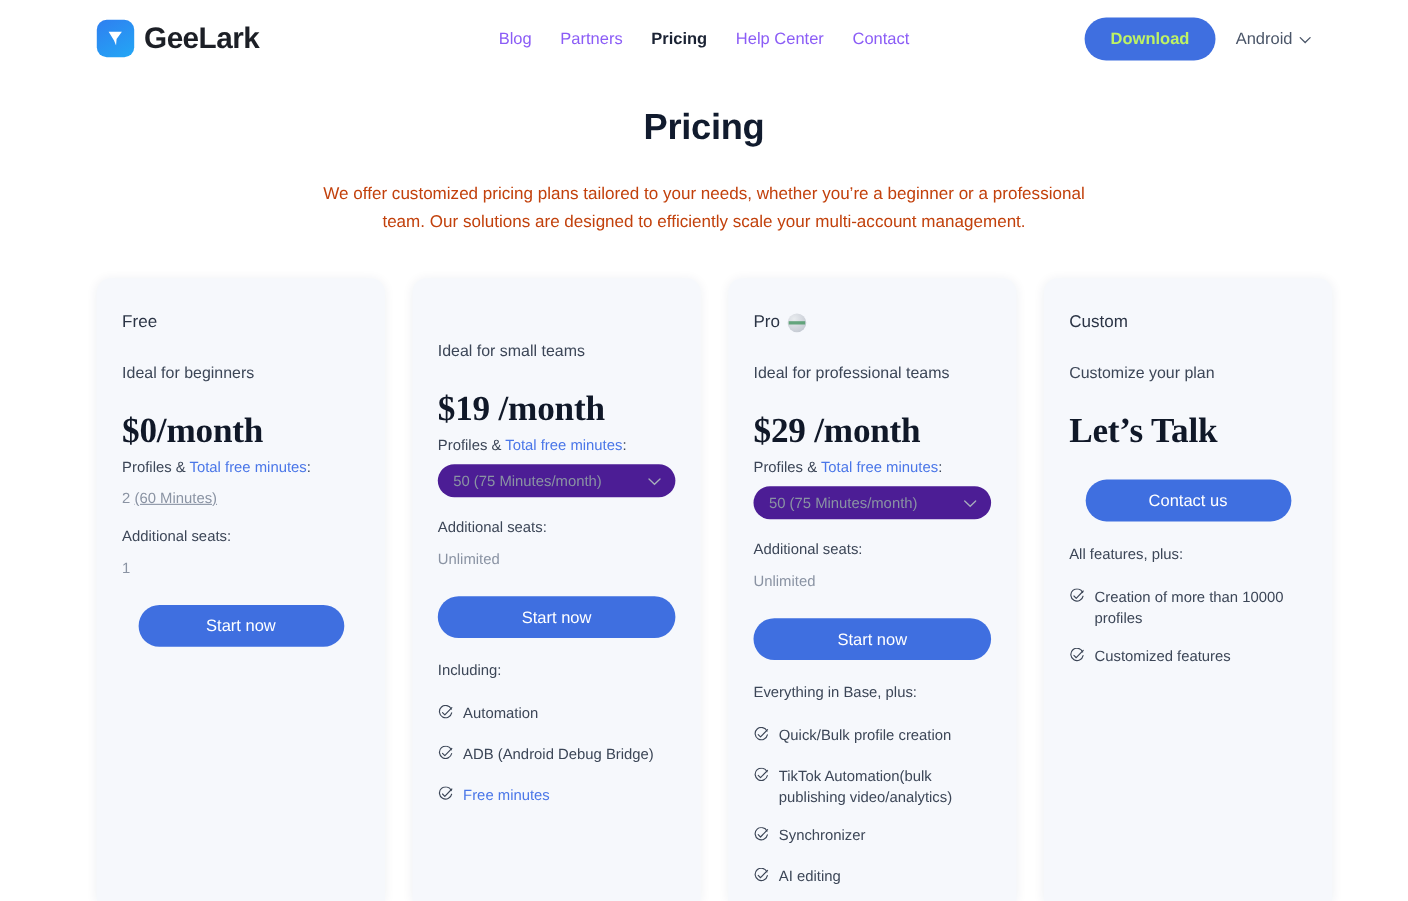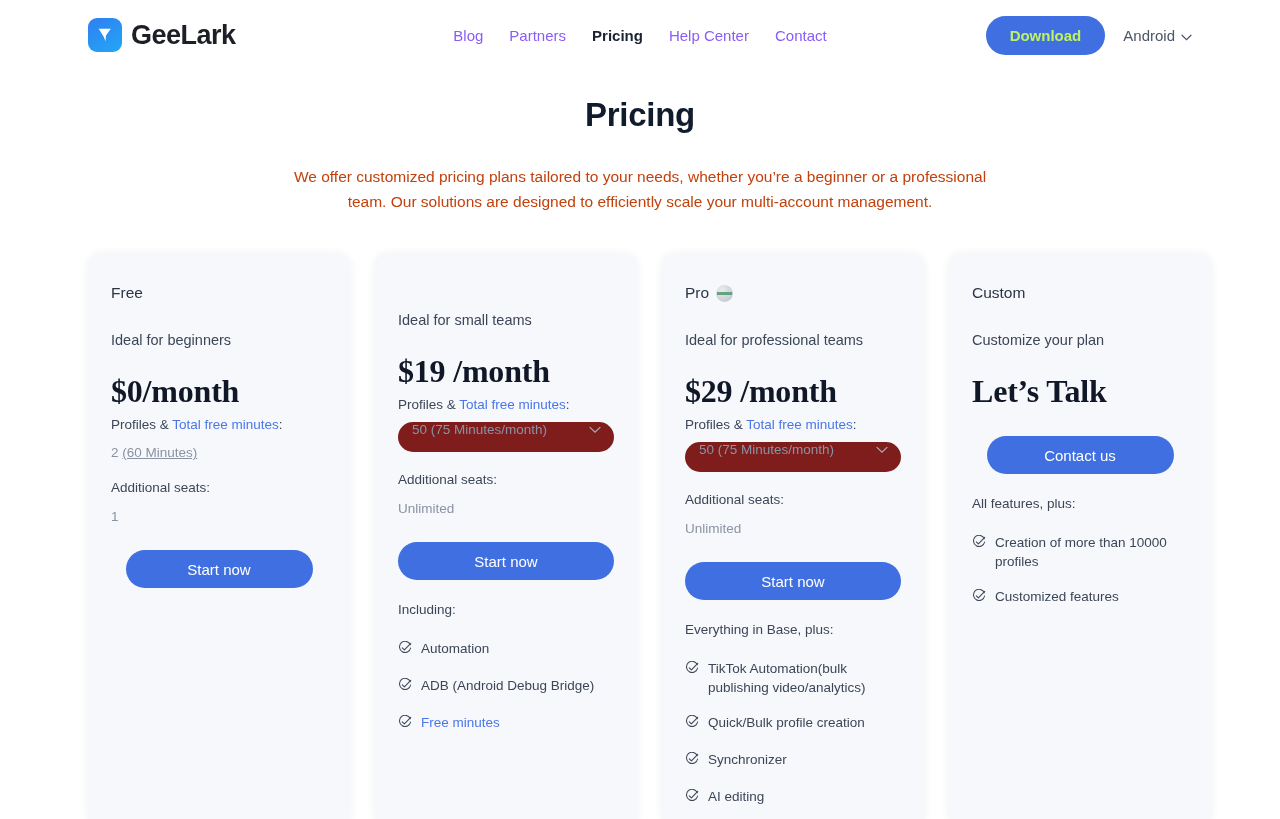--- a/index.html
+++ b/index.html
@@ -110,22 +110,22 @@
     margin-top: 8px; font-size: 13.5px; color: #3c4657;
   }
   .link { color: #4a76e8; text-decoration: none; cursor: pointer; }
   .value-plain {
     margin-top: 13px; font-size: 13.5px; color: #8a93a3;
   }
   .value-plain u { text-decoration: underline; }
   .select {
     margin-top: 10px;
     height: 30px; width: 216px;
-    background: #7f1d1d; border-radius: 15px;
-    display: flex; align-items: flex-start; justify-content: space-between;
+    background: #4c1d95; border-radius: 15px;
+    display: flex; align-items: center; justify-content: space-between;
     padding: 0 13px 0 14px;
     font-size: 13.5px; color: #8a93a3; cursor: pointer;
   }
   .select svg { flex: none; }
   .seats-label { margin-top: 20px; font-size: 13.5px; color: #3c4657; }
   .seats-value { margin-top: 14px; font-size: 13.5px; color: #8a93a3; }
 
   .btn-start {
     display: block; border: none; cursor: pointer;
     background: #3f6fe0; color: #fff;
@@ -261,28 +261,28 @@
         <div class="seats-label">Additional seats:</div>
         <div class="seats-value">Unlimited</div>
         <button class="btn-start">Start now</button>
         <div class="incl-title">Everything in Base, plus:</div>
         <div class="feat-list">
           <div class="feat">
             <span class="ck"><svg width="14" height="14" viewBox="0 0 16 16">
                 <path d="M14 4.2 A6.4 6.4 0 1 0 14.4 8" fill="none" stroke="#3c4657" stroke-width="1.2" stroke-linecap="round"></path>
                 <path d="M4.9 7.8 L7.3 10.2 L14.6 2.6" fill="none" stroke="#3c4657" stroke-width="1.2" stroke-linecap="round" stroke-linejoin="round"></path>
               </svg></span>
+            <span>Quick/Bulk profile creation</span>
+          </div>
+          <div class="feat">
+            <span class="ck"><svg width="14" height="14" viewBox="0 0 16 16">
+                <path d="M14 4.2 A6.4 6.4 0 1 0 14.4 8" fill="none" stroke="#3c4657" stroke-width="1.2" stroke-linecap="round"></path>
+                <path d="M4.9 7.8 L7.3 10.2 L14.6 2.6" fill="none" stroke="#3c4657" stroke-width="1.2" stroke-linecap="round" stroke-linejoin="round"></path>
+              </svg></span>
             <span>TikTok Automation(bulk publishing video/analytics)</span>
-          </div>
-          <div class="feat">
-            <span class="ck"><svg width="14" height="14" viewBox="0 0 16 16">
-                <path d="M14 4.2 A6.4 6.4 0 1 0 14.4 8" fill="none" stroke="#3c4657" stroke-width="1.2" stroke-linecap="round"></path>
-                <path d="M4.9 7.8 L7.3 10.2 L14.6 2.6" fill="none" stroke="#3c4657" stroke-width="1.2" stroke-linecap="round" stroke-linejoin="round"></path>
-              </svg></span>
-            <span>Quick/Bulk profile creation</span>
           </div>
           <div class="feat">
             <span class="ck"><svg width="14" height="14" viewBox="0 0 16 16">
                 <path d="M14 4.2 A6.4 6.4 0 1 0 14.4 8" fill="none" stroke="#3c4657" stroke-width="1.2" stroke-linecap="round"></path>
                 <path d="M4.9 7.8 L7.3 10.2 L14.6 2.6" fill="none" stroke="#3c4657" stroke-width="1.2" stroke-linecap="round" stroke-linejoin="round"></path>
               </svg></span>
             <span>Synchronizer</span>
           </div>
           <div class="feat">
             <span class="ck"><svg width="14" height="14" viewBox="0 0 16 16">

